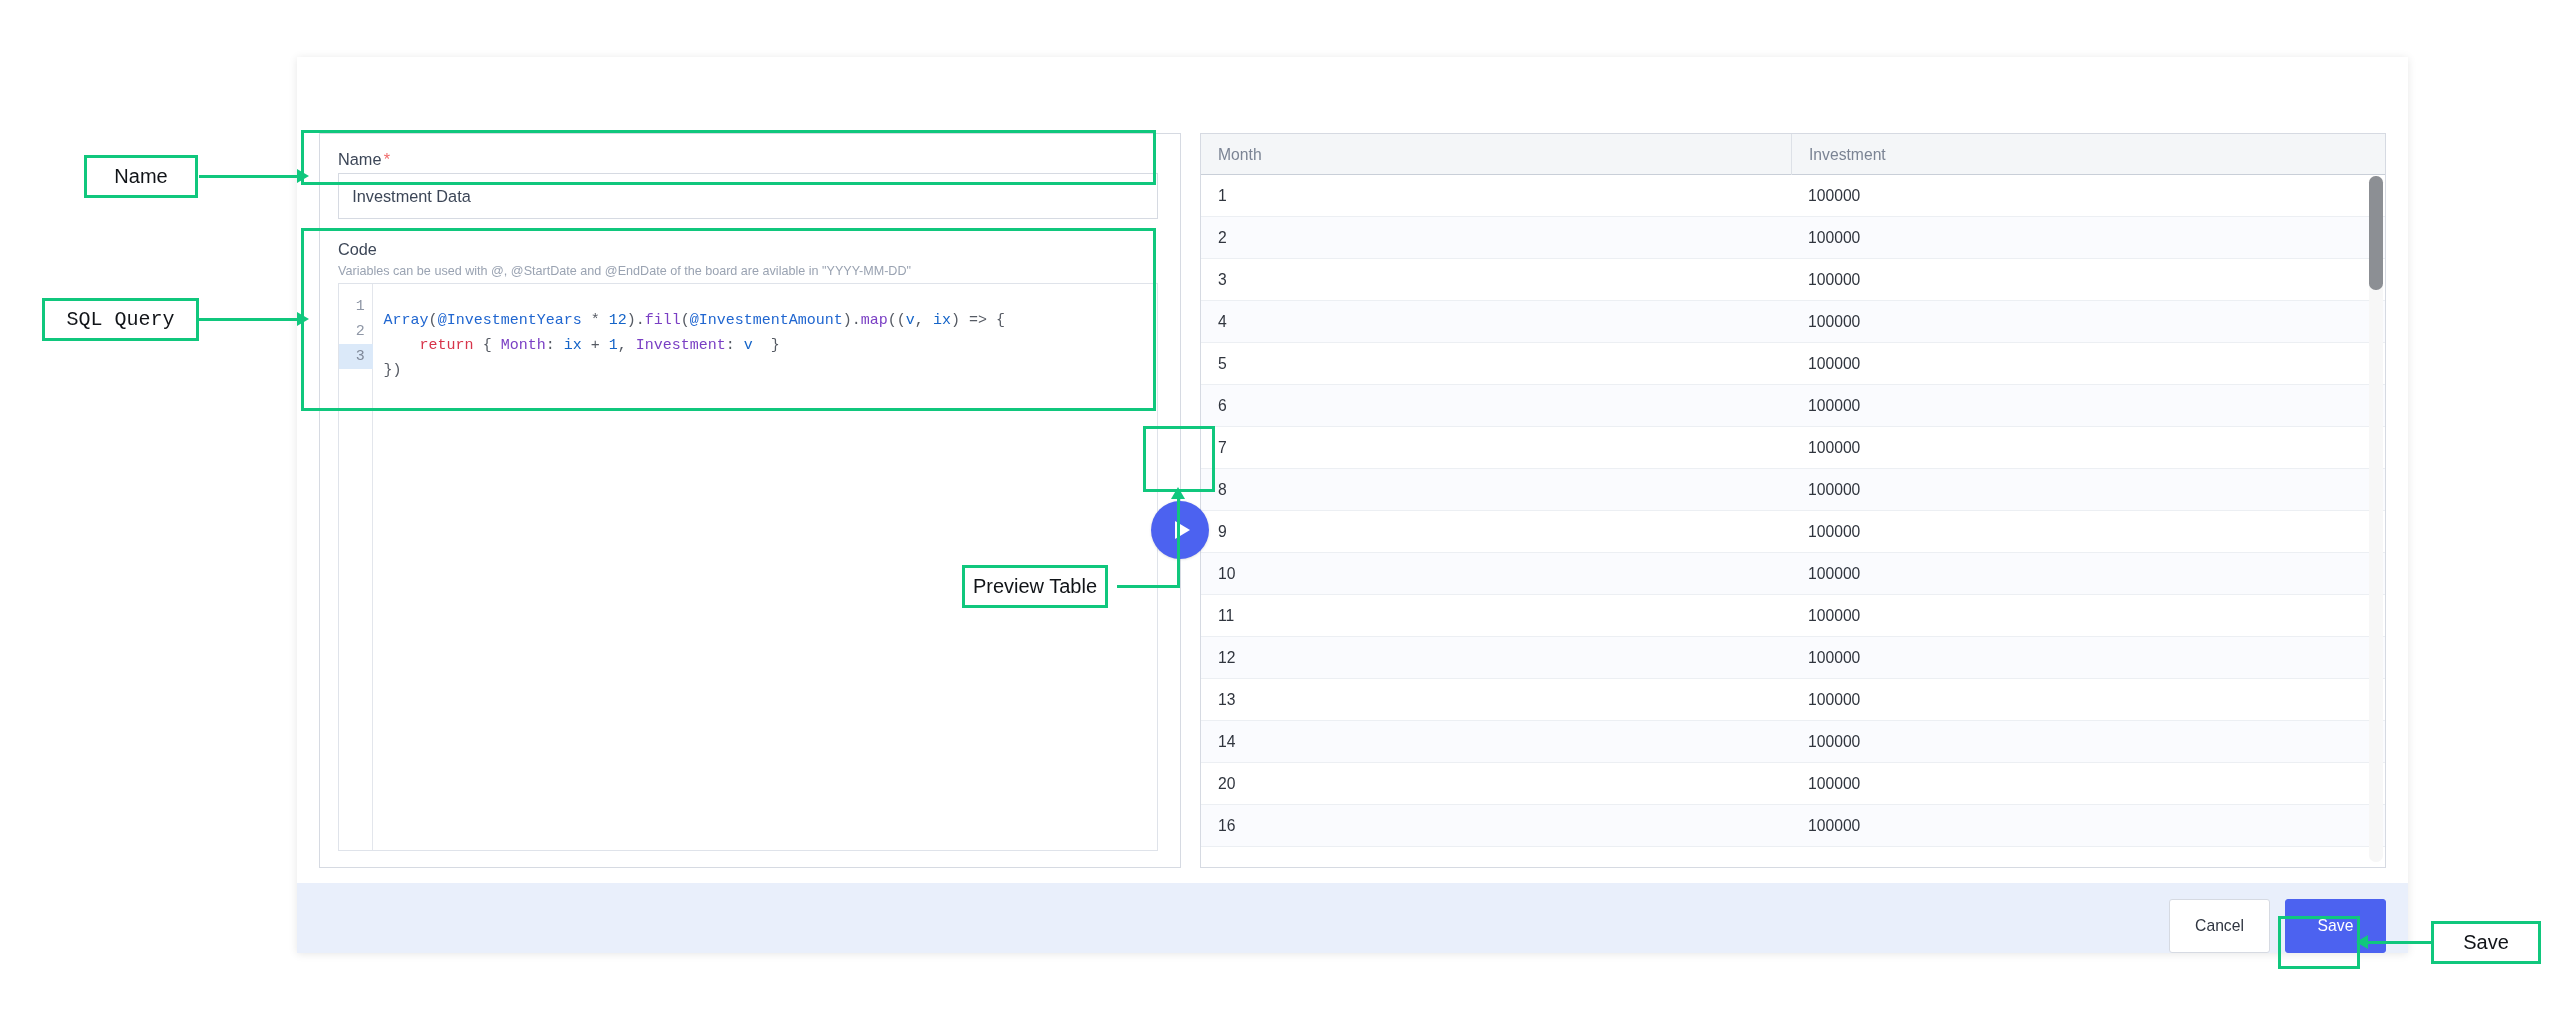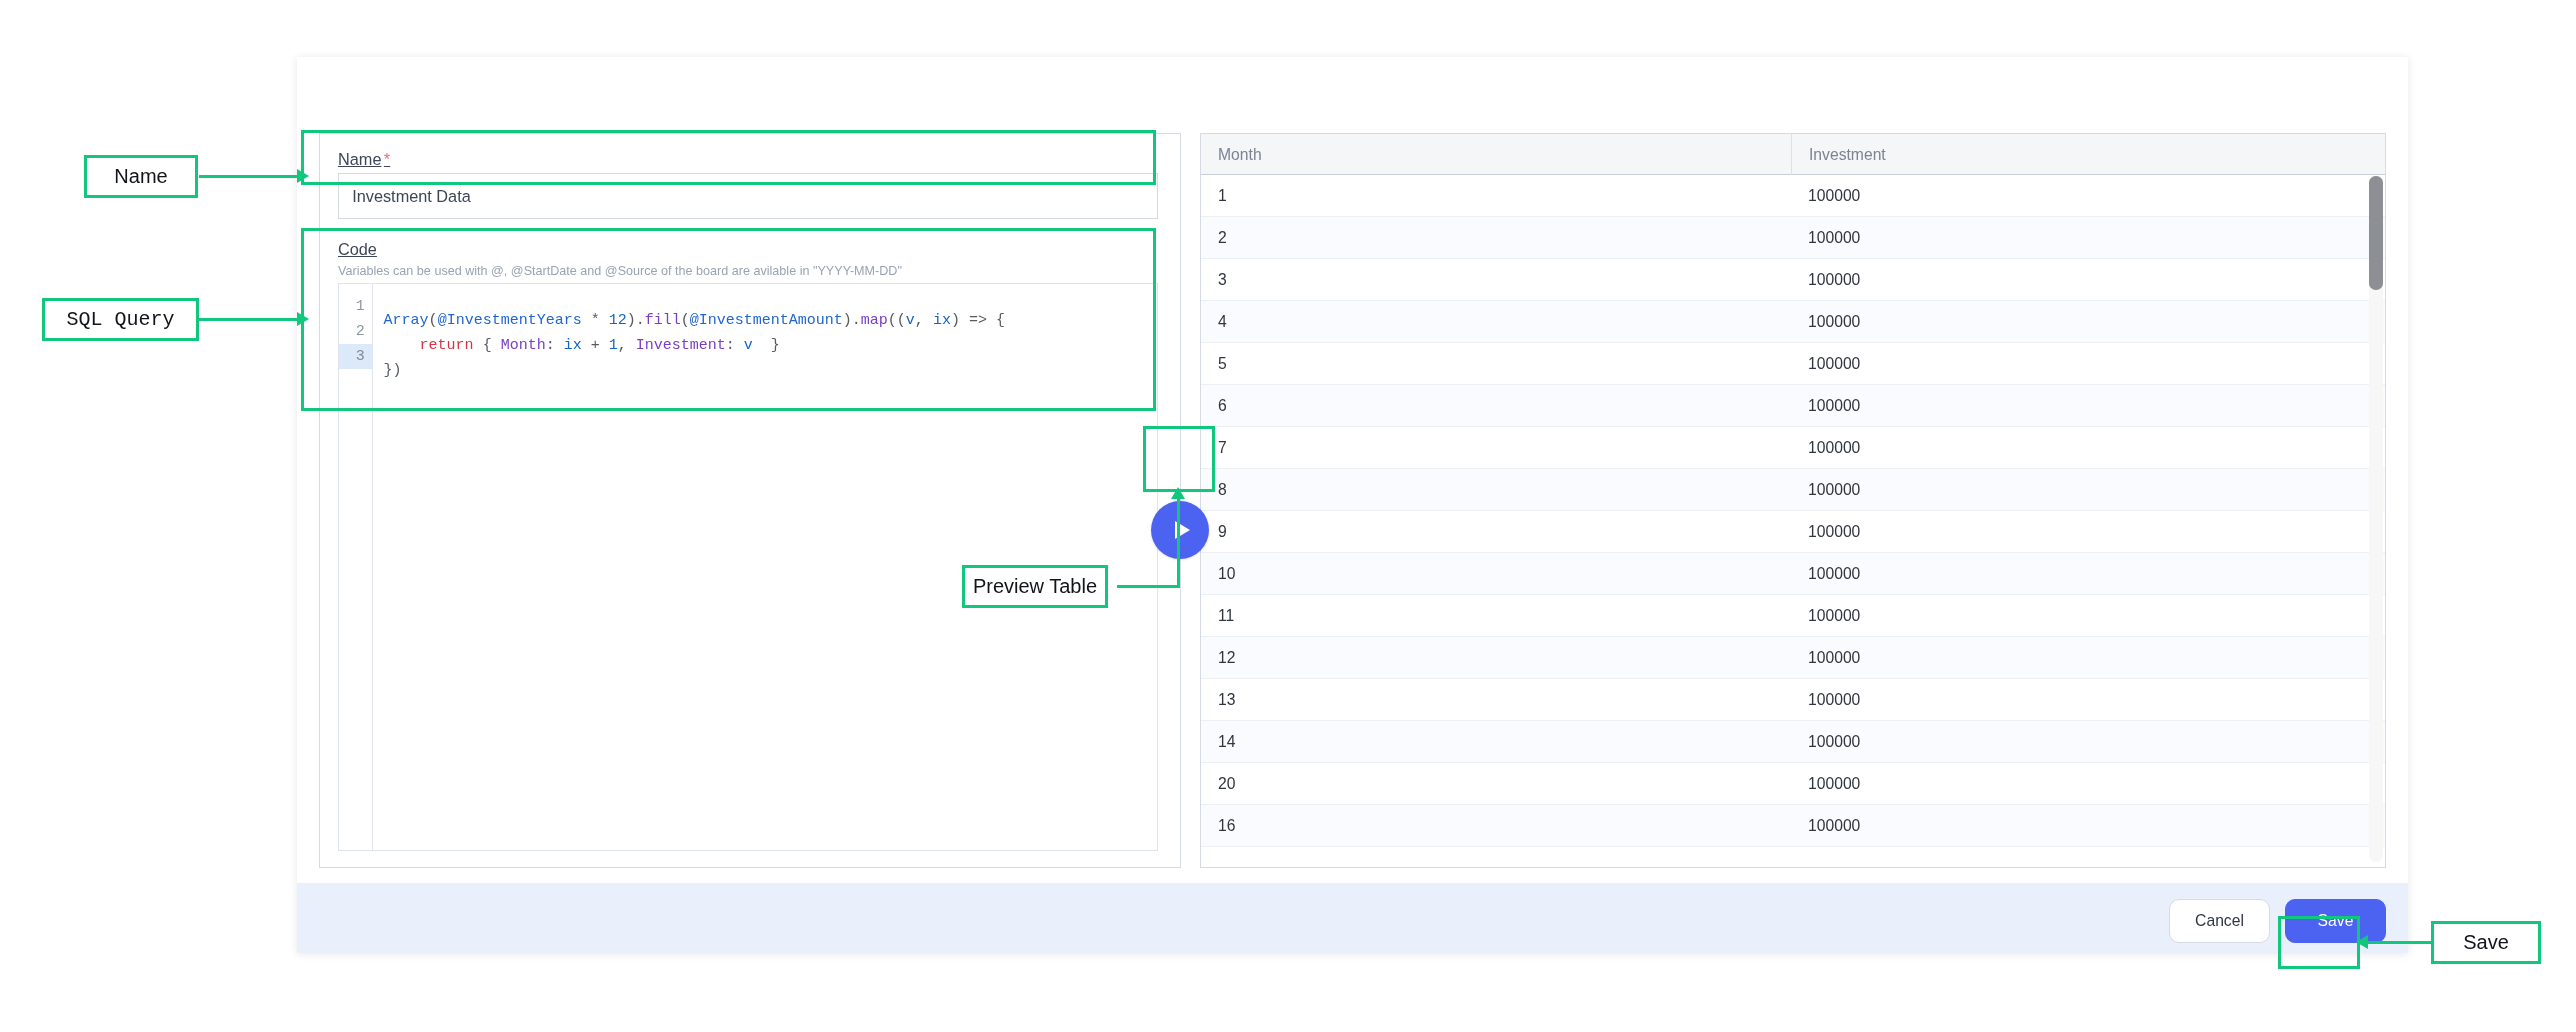--- a/index.html
+++ b/index.html
@@ -80,21 +80,20 @@
     width: 862px;
     height: 735px;
     border: 1.2px solid #d6dae2;
     background: #fff;
   }
 
   .field-label {
     font-size: 16.3px;
     color: #3c4657;
     white-space: nowrap;
-    text-decoration: underline;
   }
   .req-star { color: #f06b6b; font-size: 16.3px; margin-left: 2.4px; }
 
   .name-label { position:absolute; left: 18px; top: 15.7px; }
 
   .text-input {
     position: absolute;
     left: 18px; top: 39px;
     width: 820px;
     height: 46px;
@@ -263,22 +262,22 @@
     border-left: 15.7px solid #ffffff;
     border-top: 9.6px solid transparent;
     border-bottom: 9.6px solid transparent;
     margin-left: 4.8px;
   }
 
   
   .btn {
     position: absolute;
     top: 15.7px;
-    height: 44px;
-    border-radius: 10px;
+    height: 54px;
+    border-radius: 3px;
     font-family: "Liberation Sans", sans-serif;
     font-size: 15.7px;
     display: flex; align-items: center; justify-content: center;
     cursor: pointer;
     white-space: nowrap;
   }
   .btn-cancel {
     right: 138px;
     width: 101px;
     background: #ffffff;
@@ -351,21 +350,21 @@
 
       <div class="left-panel">
 
         <div class="field-label name-label">
           <span>Name</span><span class="req-star">*</span>
         </div>
 
         <input class="text-input" type="text" value="Investment Data" style="">
 
         <div class="field-label code-label">Code</div>
-        <div class="code-hint">Variables can be used with @, @StartDate and @Source of the board are avilable in "YYYY-MM-DD"</div>
+        <div class="code-hint">Variables can be used with @, @StartDate and @EndDate of the board are avilable in "YYYY-MM-DD"</div>
 
         <div class="code-editor">
           <div class="gutter">
             <div class="gutter-active-bg" style="top:60px;"></div>
             <div class="gutter-num" style="top:9.6px;">1</div>
             <div class="gutter-num" style="top:35px;">2</div>
             <div class="gutter-num active" style="top:60px;">3</div>
           </div>
           <div class="code-lines">
             <div class="code-line" style="top:9.6px;"><span class="tok-fn">Array</span><span class="tok-punc">(</span><span class="tok-var">@InvestmentYears</span><span class="tok-op"> * </span><span class="tok-num">12</span><span class="tok-punc">)</span><span class="tok-punc">.</span><span class="tok-meth">fill</span><span class="tok-punc">(</span><span class="tok-var">@InvestmentAmount</span><span class="tok-punc">)</span><span class="tok-punc">.</span><span class="tok-meth">map</span><span class="tok-punc">((</span><span class="tok-num">v</span><span class="tok-punc">, </span><span class="tok-num">ix</span><span class="tok-punc">) =&gt; {</span></div>

